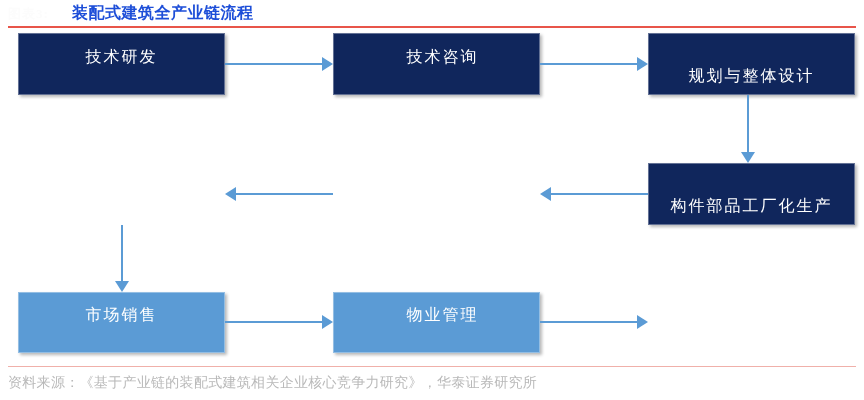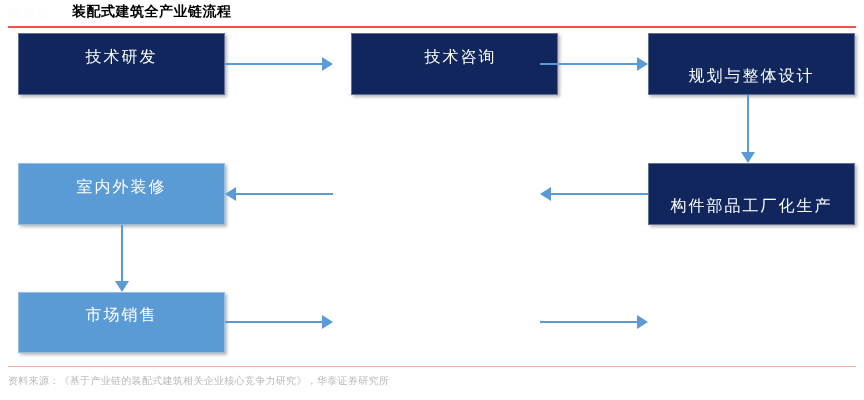--- a/index.html
+++ b/index.html
@@ -23,23 +23,23 @@
     font-size: 13px;
     font-weight: bold;
     color: #fcfcfc;
     letter-spacing: 1px;
     white-space: nowrap;
   }
   #chart-title {
     position: absolute;
     left: 72px;
     top: 3px;
-    font-size: 14px;
+    font-size: 16px;
     font-weight: bold;
-    color: #000000;
+    color: #1d4ed8;
     letter-spacing: 0.5px;
     white-space: nowrap;
   }
   .rule-top {
     position: absolute;
     left: 8px;
     top: 26px;
     width: 848px;
     height: 1.5px;
     background: #e8554a;
@@ -51,21 +51,21 @@
     width: 848px;
     height: 1px;
     background: #f0b0aa;
   }
 
   
   #source-note {
     position: absolute;
     left: 8px;
     top: 374px;
-    font-size: 10px;
+    font-size: 14px;
     color: #b9b9b9;
     letter-spacing: 0.3px;
     white-space: nowrap;
   }
 
   
   #flow-canvas {
     position: absolute;
     left: 0;
     top: 26px;
@@ -92,21 +92,21 @@
   }
   .node.light {
     background: #5b9bd5;
   }
   .node .node-text {
     transform: translateY(-7px);
   }
 
   
   .col-a { left: 18px;  width: 207px; }
-  .col-b { left: 351px; width: 207px; padding-left: 12px; }
+  .col-b { left: 333px; width: 207px; padding-left: 12px; }
   .col-c { left: 648px; width: 207px; align-items: flex-end; }
   .row-1 { top: 7px;   height: 62px; }
   .row-2 { top: 137px; height: 62px; }
   .row-3 { top: 266px; height: 61px; }
 
   
   .conn {
     position: absolute;
   }
   .conn .line-h {
@@ -156,29 +156,29 @@
   <div class="node dark col-a row-1">
     <span class="node-text">技术研发</span>
   </div>
   <div class="node dark col-b row-1">
     <span class="node-text">技术咨询</span>
   </div>
   <div class="node dark col-c row-1">
     <span class="node-text">规划与整体设计</span>
   </div>
 
-  <div class="node light col-a row-2">
-    <span class="node-text">室内外装修</span>
-  </div>
   <div class="node light col-a row-3">
     <span class="node-text">市场销售</span>
   </div>
 
   <div class="node dark col-c row-2">
     <span class="node-text">构件部品工厂化生产</span>
+  </div>
+  <div class="node light col-b row-3">
+    <span class="node-text">物业管理</span>
   </div>
 
   <div class="conn" style="left:225px; top:31px; width:108px; height:14px;">
     <div class="line-h" style="left:0; width:97px;"></div>
     <div class="head right" style="left:97px; top:0;"></div>
   </div>
 
   <div class="conn" style="left:540px; top:31px; width:108px; height:14px;">
     <div class="line-h" style="left:0; width:97px;"></div>
     <div class="head right" style="left:97px; top:0;"></div>

